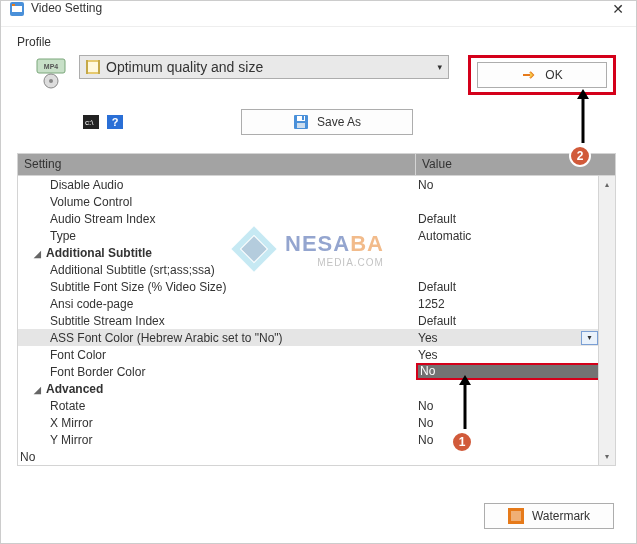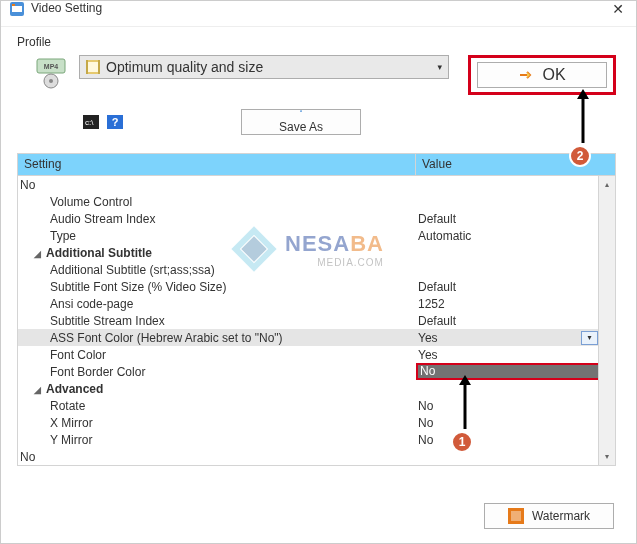--- a/index.html
+++ b/index.html
@@ -15,29 +15,29 @@
 .profile-icon { width: 32px; height: 32px; margin-top: 2px; margin-left: 18px; }
 .profile-select { flex: 0 0 370px; }
 .select-box { border: 1px solid #adadad; background: #e9e9e9; height: 24px; display: flex; align-items: center; padding: 0 6px; cursor: pointer; }
 .select-box .sel-icon { width: 14px; height: 14px; margin-right: 6px; }
 .select-box .sel-text { flex: 1; font-size: 14px; }
 .select-box .sel-arrow { font-size: 9px; color: #333; }
 
 .ok-btn-wrap { border: 3px solid #d4001a; padding: 4px 6px; margin-left: auto; position: relative; }
 .ok-btn { width: 130px; height: 26px; border: 1px solid #adadad; background: #fdfdfd; display: flex; align-items: center; justify-content: center; gap: 10px; cursor: pointer; }
 .ok-btn .ok-icon { width: 14px; height: 14px; }
-.ok-btn .ok-text { font-size: 16px; }
+.ok-btn .ok-text { font-size: 12px; }
 
 .tool-row { display: flex; align-items: center; margin-top: 14px; margin-left: 66px; gap: 8px; }
 .tool-icon { width: 16px; height: 14px; cursor: pointer; }
-.save-btn { border: 1px solid #adadad; background: #fdfdfd; height: 26px; width: 120px; display: flex; align-items: center; justify-content: center; gap: 8px; cursor: pointer; margin-left: 110px; flex-direction: column; }
+.save-btn { border: 1px solid #adadad; background: #fdfdfd; height: 26px; width: 172px; display: flex; align-items: center; justify-content: center; gap: 8px; cursor: pointer; margin-left: 110px; }
 .save-btn .save-icon { width: 16px; height: 16px; }
 
 .grid-wrap { margin-top: 18px; border: 1px solid #d4d4d4; position: relative; }
-.grid-header { display: flex; height: 22px; background: #7dd3fc; border-bottom: 1px solid #d4d4d4; }
+.grid-header { display: flex; height: 22px; background: #a3a3a3; border-bottom: 1px solid #d4d4d4; }
 .grid-header .col { padding: 3px 6px; border-right: 1px solid #d4d4d4; font-size: 12px; }
 .grid-body { max-height: 310px; overflow: hidden; position: relative; }
 .scroll-track { position: absolute; right: 0; top: 0; bottom: 0; width: 17px; background: #f0f0f0; border-left: 1px solid #d4d4d4; }
 .scroll-arrow { height: 17px; display: flex; align-items: center; justify-content: center; font-size: 8px; color: #666; cursor: pointer; }
 .row { display: flex; height: 17px; font-size: 12px; align-items: center; }
 .row .cell-name { width: 398px; padding-left: 32px; white-space: nowrap; overflow: hidden; }
 .row .cell-value { flex: 1; padding-left: 2px; padding-right: 17px; white-space: nowrap; }
 .row.group .cell-name { padding-left: 16px; font-weight: bold; }
 .row.group .expander { display: inline-block; width: 10px; font-size: 9px; color: #666; margin-right: 2px; }
 .row.sel { background: #e5e5e5; }
@@ -133,20 +133,21 @@
       <div class="col" style="width:398px">Setting</div>
       <div class="col" style="flex:1;border-right:none">Value</div>
     </div>
     <div class="grid-body" id="grid-body">
       <div class="scroll-track">
         <div class="scroll-arrow">▴</div>
         <div style="flex:1"></div>
         <div class="scroll-arrow" style="position:absolute;bottom:0;width:100%">▾</div>
       </div>
     <div class="row">
+          <div class="cell-name"><span>Disable Audio</span></div>
           <div class="cell-value">No</div>
         </div>
         <div class="row">
           <div class="cell-name"><span>Volume Control</span></div>
         </div>
         <div class="row">
           <div class="cell-name"><span>Audio Stream Index</span></div>
           <div class="cell-value">Default</div>
         </div>
         <div class="row">

